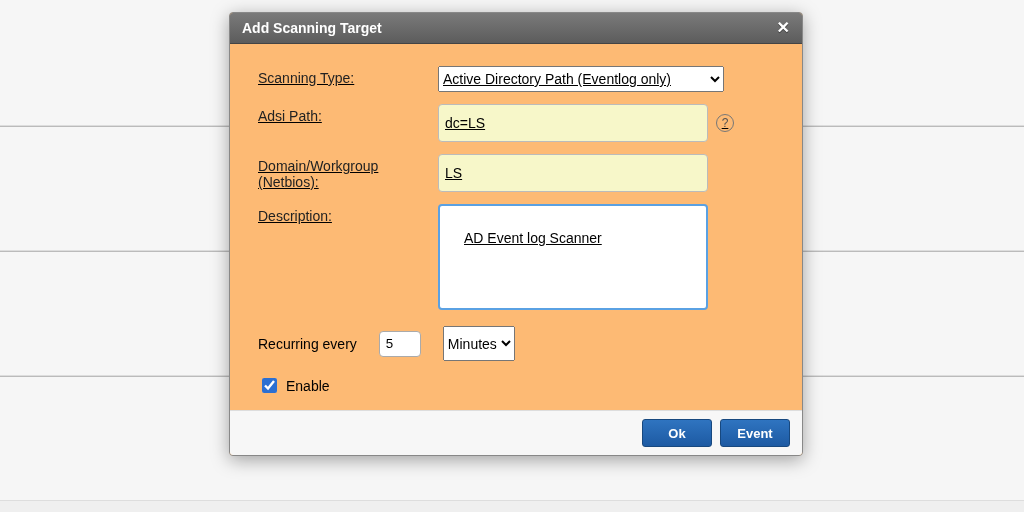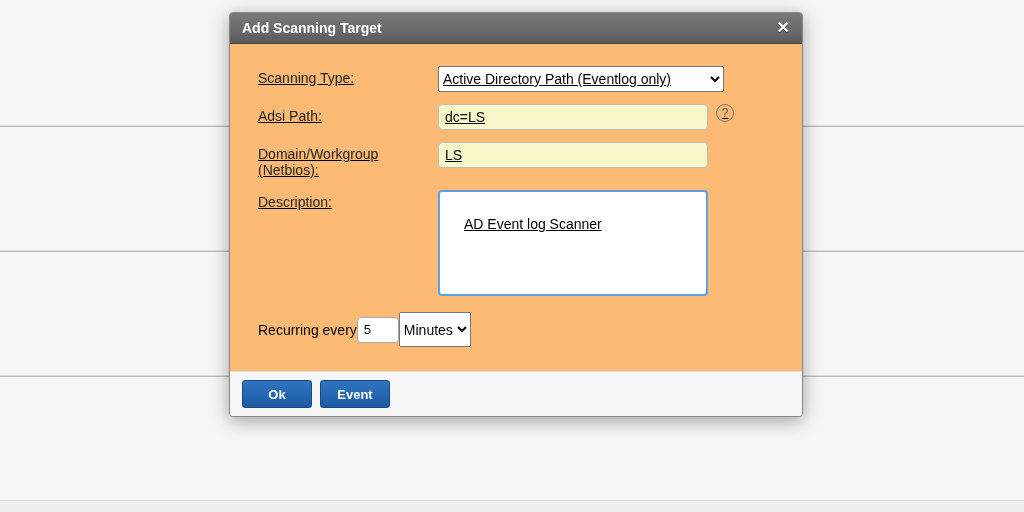--- a/index.html
+++ b/index.html
@@ -57,31 +57,31 @@
     text-decoration: underline;
   }
   .row .label {
     width: 180px;
     padding-top: 4px;
     color: #222;
   }
   .row .field {
     flex: 1;
     display: flex;
-    align-items: flex-start;
+    align-items: center;
     gap: 8px;
   }
   select.sel {
     width: 286px;
     height: 26px;
     font-size: 14px;
   }
   input.txt {
     width: 270px;
-    height: 26px;
+    height: 38px;
     padding: 10px 6px;
     font-size: 14px;
     border: 1px solid #bbb;
     border-radius: 4px;
     background: #f7f7c9;
   }
   textarea.desc {
     width: 270px;
     height: 106px;
     padding: 24px;
@@ -98,21 +98,21 @@
     border-radius: 50%;
     display: inline-flex;
     align-items: center; justify-content: center;
     font-size: 12px;
     color: #555;
     cursor: pointer;
   }
   .recurring {
     display: flex;
     align-items: center;
-    gap: 0;
+    gap: 22px;
     margin-top: 16px;
     margin-bottom: 14px;
   }
   .recurring input.num {
     width: 42px;
     height: 26px;
     text-align: left;
     padding-left: 6px;
     border: 1px solid #aaa;
     border-radius: 4px;
@@ -129,20 +129,21 @@
   }
   .enable input[type=checkbox]{
     accent-color: #2c6fd1;
     width: 15px; height: 15px;
   }
   .footer {
     border-top: 1px solid #ddd;
     background: #f7f7f7;
     padding: 8px 12px;
     display: flex;
+    justify-content: flex-end;
     gap: 8px;
   }
   button.btn {
     min-width: 70px;
     height: 28px;
     background: linear-gradient(#2f74c0, #1d5aa3);
     color: #fff;
     border: 1px solid #17487f;
     border-radius: 3px;
     font-weight: bold;
@@ -200,20 +201,24 @@
     </div>
 
     <div class="recurring">
       <span>Recurring every</span>
       <input class="num" type="text" value="5" style="">
       <select class="unit">
         <option>Minutes</option>
       </select>
     </div>
 
+    <div class="enable">
+      <input type="checkbox" checked="" style="">
+      <span>Enable</span>
+    </div>
 
   </div>
 
   <div class="footer">
     <button class="btn">Ok</button>
     <button class="btn">Event</button>
   </div>
 </div>
 
 </body></html>

